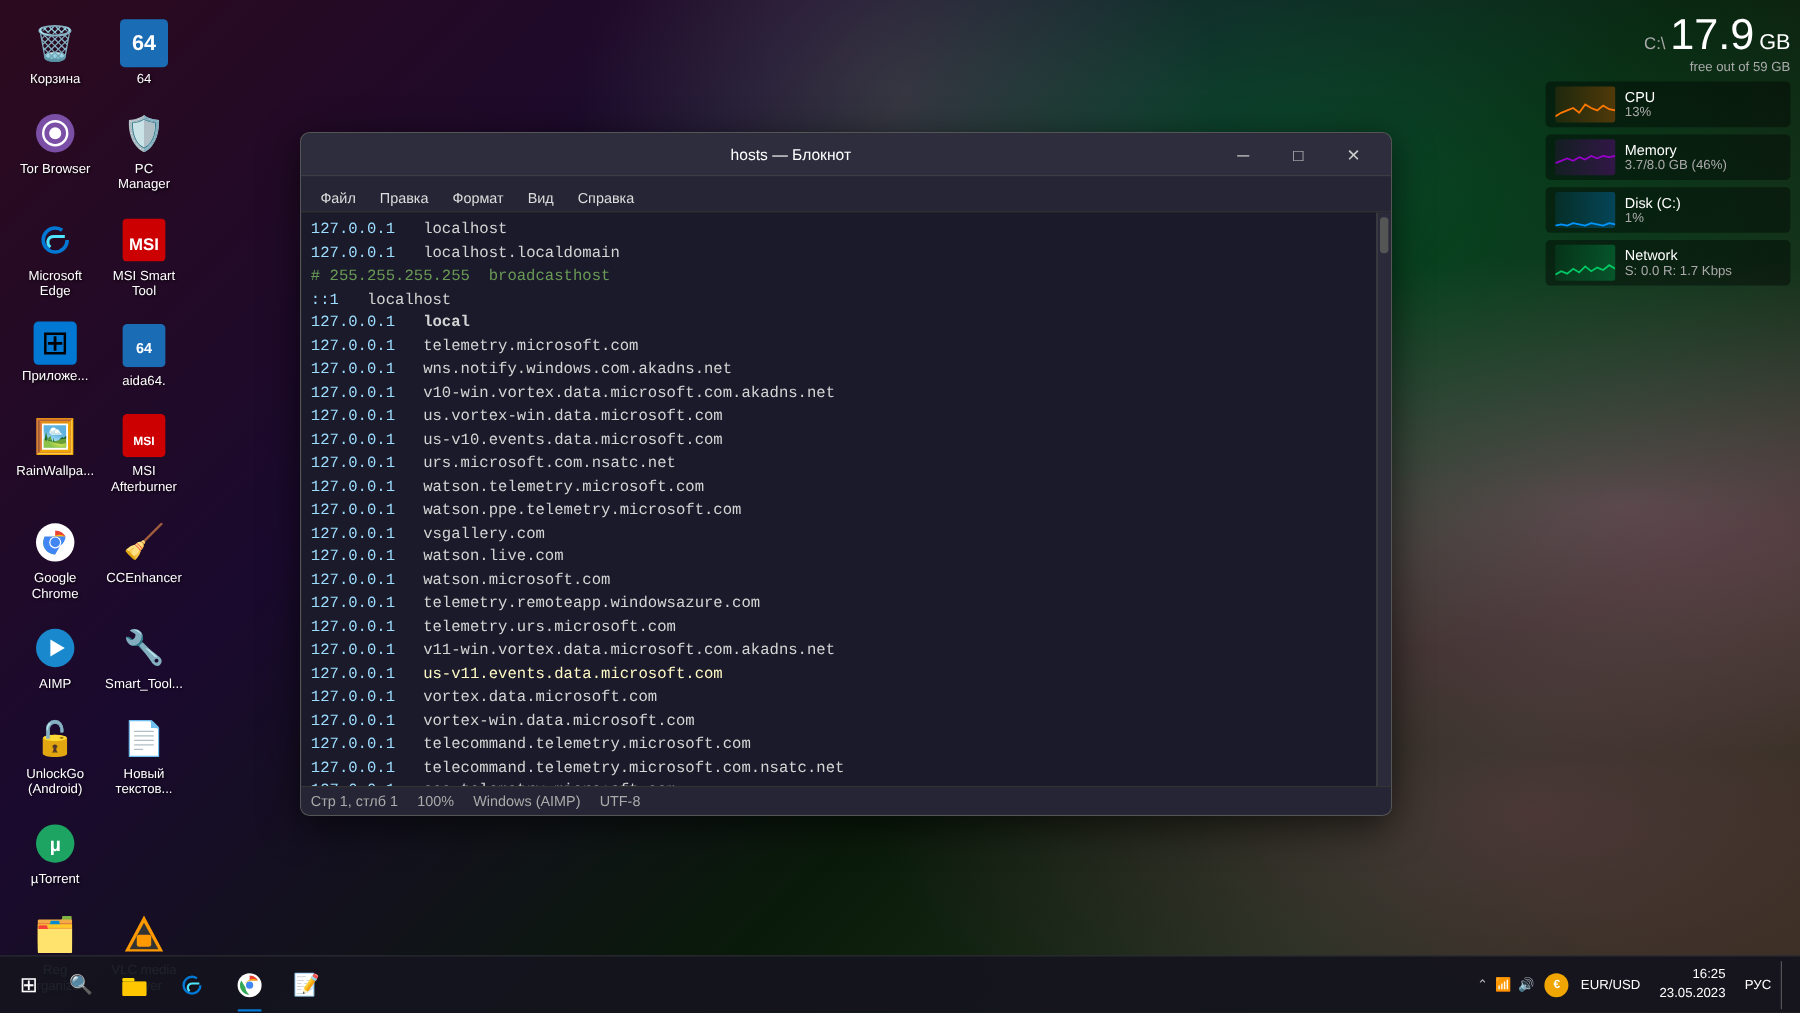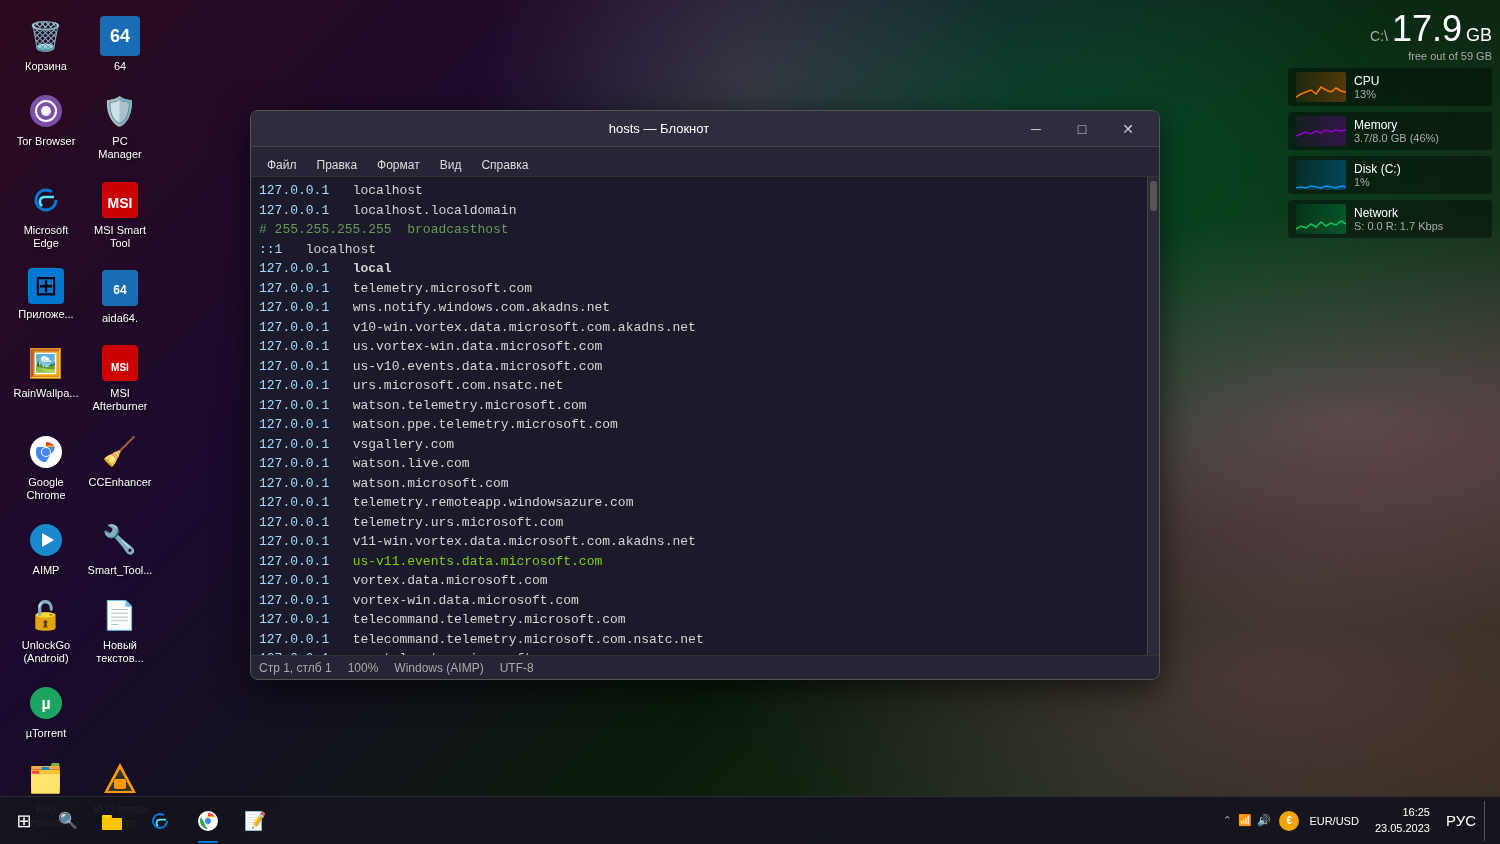--- a/index.html
+++ b/index.html
@@ -116,21 +116,21 @@
     .taskbar-clock {
       color: white;
       font-size: 11px;
       text-align: right;
       line-height: 1.4;
       padding: 0 8px;
     }
 
     .taskbar-lang {
       color: white;
-      font-size: 15px;
+      font-size: 11px;
       padding: 0 4px;
     }
 
     .desktop-icon {
       display: flex;
       flex-direction: column;
       align-items: center;
       padding: 6px;
       margin-bottom: 4px;
       cursor: pointer;
@@ -608,21 +608,21 @@
 <span style="color:#9cdcfe;">127.0.0.1</span>   <span style="color:#d4d4d4;">us-v10.events.data.microsoft.com</span>
 <span style="color:#9cdcfe;">127.0.0.1</span>   <span style="color:#d4d4d4;">urs.microsoft.com.nsatc.net</span>
 <span style="color:#9cdcfe;">127.0.0.1</span>   <span style="color:#d4d4d4;">watson.telemetry.microsoft.com</span>
 <span style="color:#9cdcfe;">127.0.0.1</span>   <span style="color:#d4d4d4;">watson.ppe.telemetry.microsoft.com</span>
 <span style="color:#9cdcfe;">127.0.0.1</span>   <span style="color:#d4d4d4;">vsgallery.com</span>
 <span style="color:#9cdcfe;">127.0.0.1</span>   <span style="color:#d4d4d4;">watson.live.com</span>
 <span style="color:#9cdcfe;">127.0.0.1</span>   <span style="color:#d4d4d4;">watson.microsoft.com</span>
 <span style="color:#9cdcfe;">127.0.0.1</span>   <span style="color:#d4d4d4;">telemetry.remoteapp.windowsazure.com</span>
 <span style="color:#9cdcfe;">127.0.0.1</span>   <span style="color:#d4d4d4;">telemetry.urs.microsoft.com</span>
 <span style="color:#9cdcfe;">127.0.0.1</span>   <span style="color:#d4d4d4;">v11-win.vortex.data.microsoft.com.akadns.net</span>
-<span style="color:#9cdcfe;">127.0.0.1</span>   <span style="color:#84cc16;">us-v11.events.data.microsoft.com</span>
+<span style="color:#9cdcfe;">127.0.0.1</span>   <span style="color:#fef9c3;">us-v11.events.data.microsoft.com</span>
 <span style="color:#9cdcfe;">127.0.0.1</span>   <span style="color:#d4d4d4;">vortex.data.microsoft.com</span>
 <span style="color:#9cdcfe;">127.0.0.1</span>   <span style="color:#d4d4d4;">vortex-win.data.microsoft.com</span>
 <span style="color:#9cdcfe;">127.0.0.1</span>   <span style="color:#d4d4d4;">telecommand.telemetry.microsoft.com</span>
 <span style="color:#9cdcfe;">127.0.0.1</span>   <span style="color:#d4d4d4;">telecommand.telemetry.microsoft.com.nsatc.net</span>
 <span style="color:#9cdcfe;">127.0.0.1</span>   <span style="color:#d4d4d4;">oca.telemetry.microsoft.com</span>
    
    
    
    
    

